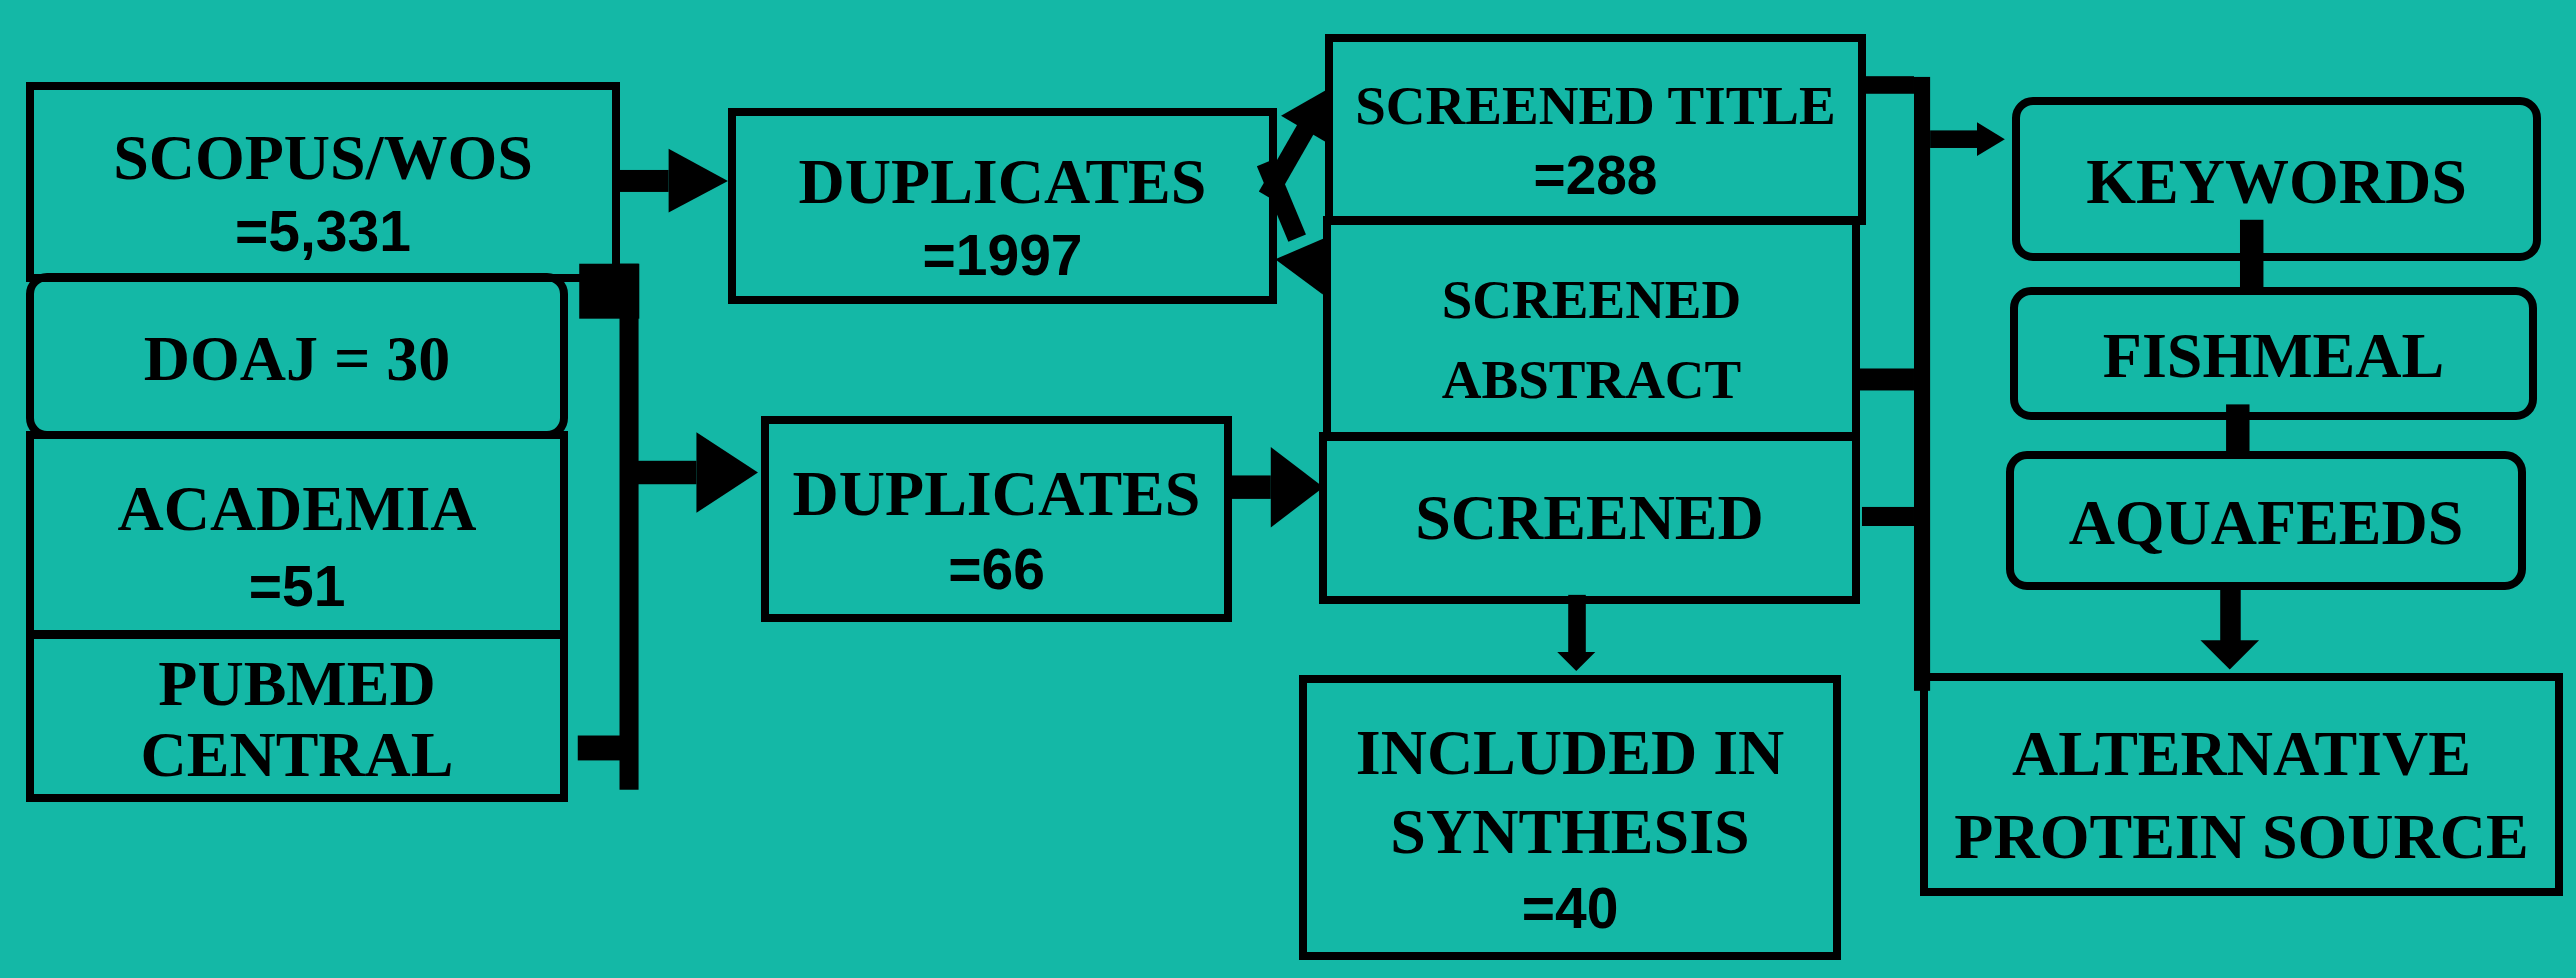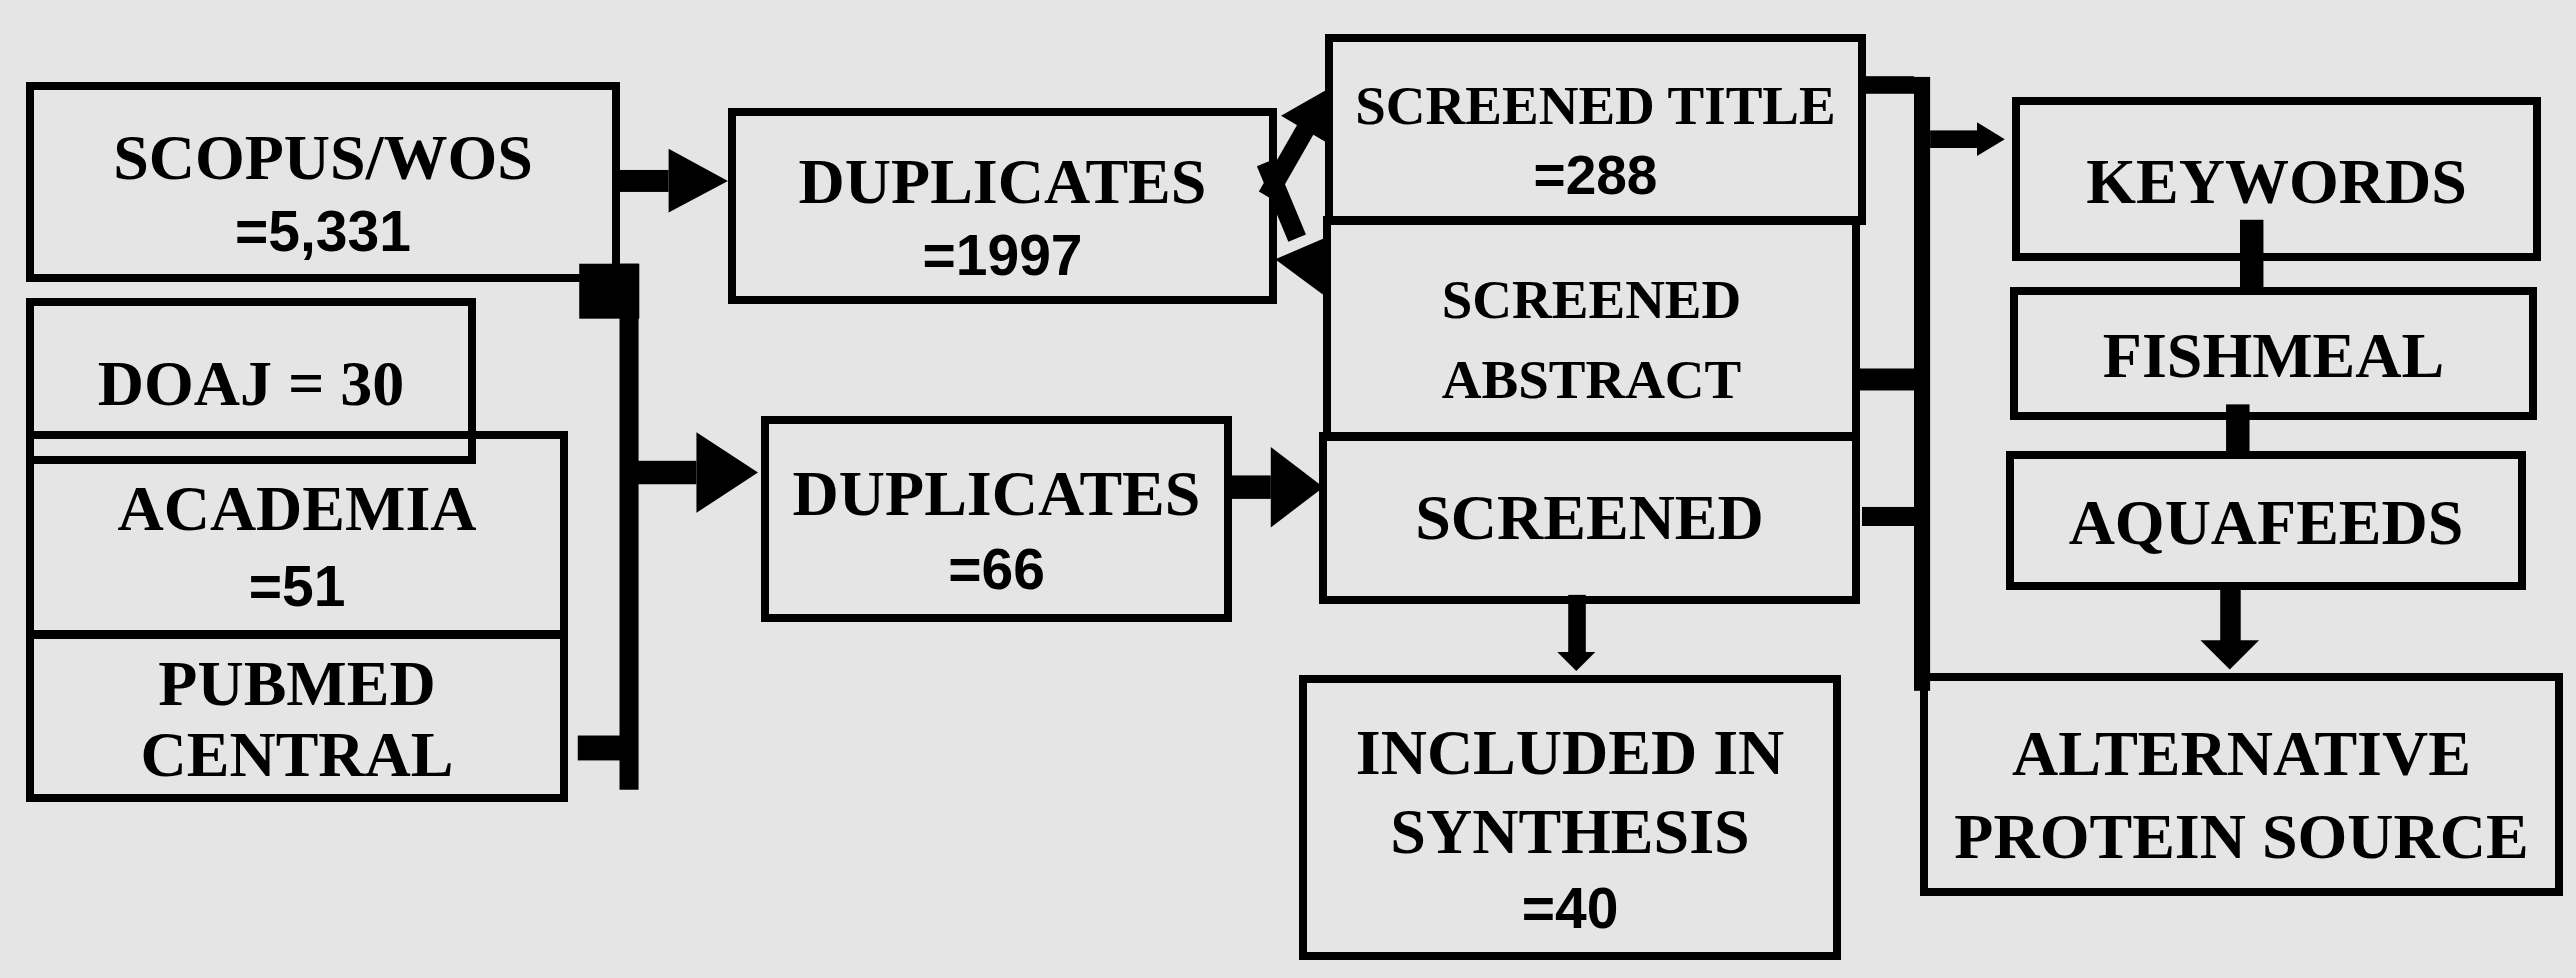--- a/index.html
+++ b/index.html
@@ -1,19 +1,19 @@
 <!DOCTYPE html>
 <html style="font-size:11.7px"><head>
 <meta charset="utf-8">
 <style>
   html,body{margin:0;padding:0;background:#ffffff;}
   #canvas{
     position:relative;
     width:2576px;height:978px;
-    background:#e5e5e5;
+    background:#14b8a6;
     overflow:hidden;
     font-family:"Liberation Serif","DejaVu Serif",serif;
     color:#000;
   }
   svg.connectors{position:absolute;left:0;top:0;width:2576px;height:978px;}
   .box{
     position:absolute;
     box-sizing:border-box;
     border:8.8px solid #000;
     background:transparent;
@@ -22,27 +22,27 @@
     align-items:center;
     text-align:center;
     font-weight:bold;
     padding-top:22px;
   }
   .box span{display:block;line-height:1;white-space:nowrap;}
   .t{font-size:64px;}
   .num{font-family:"Liberation Sans","DejaVu Sans",sans-serif;font-size:57px;}
   .small .t{font-size:55px;}
   .small .num{font-size:55px;}
-  .single{padding-top:5.9px;}
+  .single{padding-top:5.9px;border-radius:21px;}
   #box-record{padding-top:0;}
   #box-pubmed{padding-top:7.3px;}
 
   
   #box-scopus   {left:26px;  top:82px; width:594px; height:200px;}
-  #box-doaj     {left:26px;  top:273px; width:450px; height:166px;margin-top:25px;}
+  #box-doaj     {left:26px;  top:273px; width:542px; height:166px;}
   #box-academia {left:26px;  top:431px; width:542px; height:208px;}
   #box-pubmed   {left:26px;  top:630px; width:542px; height:172px;text-align:center;}
   #box-dup1     {left:728px; top:108px; width:549px; height:196px;}
   #box-dup2     {left:761px;top:416px; width:471px; height:206px;}
   #box-stitle   {left:1325px;top:34px;  width:541px; height:191px;align-items:center;}
   #box-sabstract{left:1323px;top:216px; width:537px; height:225px;}
   #box-record   {left:1319px;top:432px; width:541px; height:172px;}
   #box-included {left:1299px;top:675px; width:542px; height:285px;}
   #box-keywords {left:2012px;top:97px; width:529px; height:164px;}
   #box-fishmeal {left:2010px;top:287px; width:527px; height:133px;}

